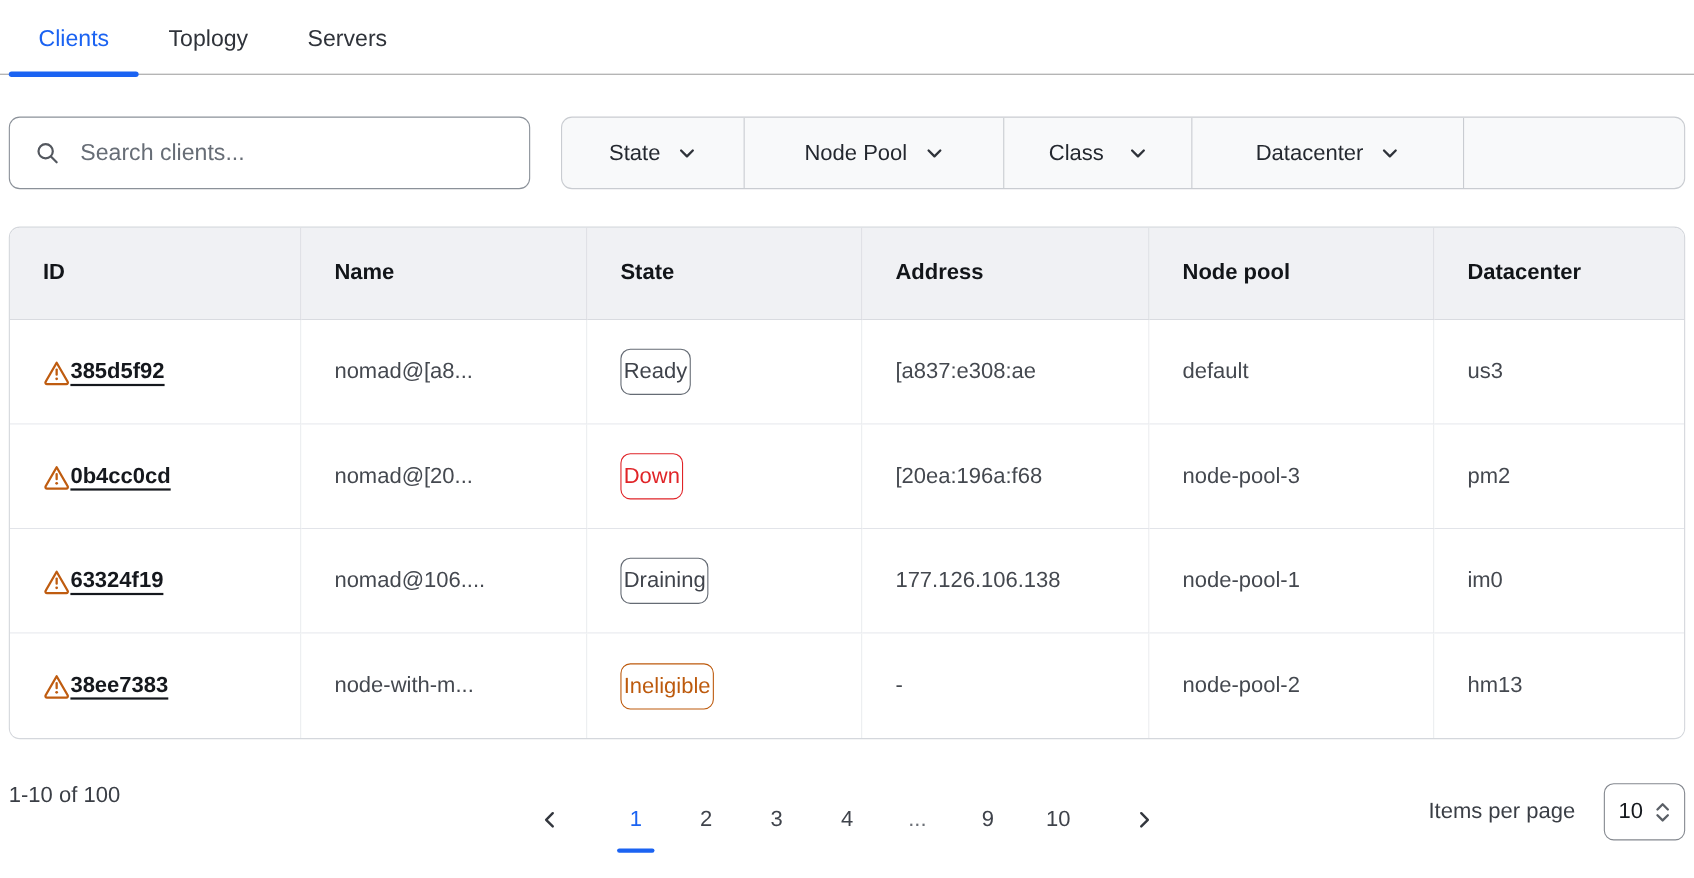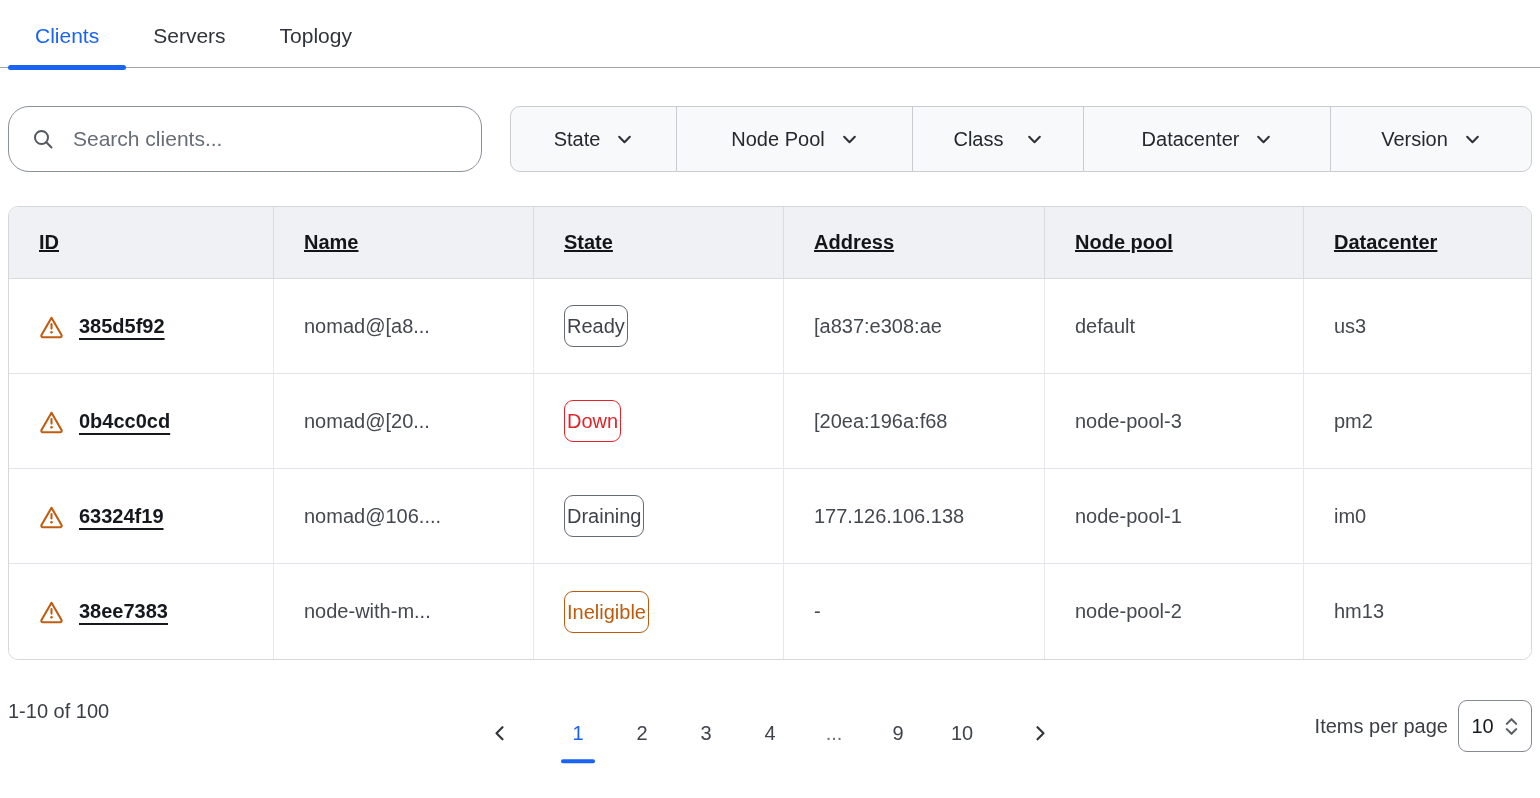--- a/index.html
+++ b/index.html
@@ -31,21 +31,21 @@
     border-radius: 4px;
   }
 
   
   .toolbar { display: flex; gap: 28px; margin: 38px 8px 0; height: 66px; }
   .search-box {
     flex: none; width: 474px;
     display: flex; align-items: center; gap: 16px;
     padding: 0 22px;
     border: 1.5px solid #8b9199;
-    border-radius: 21px;
+    border-radius: 10px;
     background: #fff;
   }
   .search-box input {
     flex: 1; border: none; outline: none;
     font-family: inherit; font-size: 21px; color: #15181d;
     background: transparent;
   }
   .search-box input::placeholder { color: #676d76; }
 
   .filter-group {
@@ -79,42 +79,41 @@
     background: #fff;
   }
   table { width: 100%; border-collapse: separate; border-spacing: 0; table-layout: fixed; }
   col.c-id { width: 265px; }
   col.c-name { width: 260px; }
   col.c-state { width: 250px; }
   col.c-addr { width: 261px; }
   col.c-pool { width: 259px; }
   thead th {
     background: #f0f1f4;
-    height: 72px;
+    height: 84px;
     text-align: left;
     padding: 0 10px 0 30px;
     font-size: 20px; font-weight: 700; color: #121519;
     border-bottom: 1px solid #d9dbe0;
     border-right: 1px solid #d9dbe0;
-    text-decoration: underline;
   }
   thead th:last-child { border-right: none; }
   tbody td {
     height: 95px;
     padding: 0 10px 0 30px;
     font-size: 20px; color: #44484f;
     border-right: 1px solid #e6e8ec;
     border-bottom: 1px solid #e2e4e9;
     background: #fff;
     white-space: nowrap; overflow: hidden;
   }
   tbody td:last-child { border-right: none; }
   tbody tr:last-child td { border-bottom: none; }
 
-  .id-cell { display: flex; align-items: center; gap: 15px; }
+  .id-cell { display: flex; align-items: center; }
   .id-link {
     font-weight: 600; color: #15181d;
     text-decoration: underline;
     text-underline-offset: 5px;
     text-decoration-thickness: 1.5px;
     cursor: pointer;
   }
 
   .badge {
     display: inline-block;
@@ -158,39 +157,39 @@
     background: #1b63f2;
   }
   .page-ellipsis { min-width: 34px; text-align: center; font-size: 20px; color: #6c7077; }
   .nav-btn {
     display: flex; align-items: center; justify-content: center;
     width: 34px; height: 34px; cursor: pointer;
   }
   .nav-btn.prev { margin-right: 14px; }
   .nav-btn.next { margin-left: 14px; }
 
-  .per-page { display: flex; align-items: center; gap: 10px; }
+  .per-page { display: flex; align-items: center; gap: 26px; }
   .per-page-label { font-size: 20px; color: #3a3e45; }
   .per-page-select {
     width: 74px; height: 52px;
     border: 1.5px solid #84888f;
     border-radius: 9px;
     display: flex; align-items: center; justify-content: center; gap: 10px;
     font-size: 20px; color: #15181d;
     cursor: pointer;
     background: #fff;
   }
 </style>
 </head>
 <body>
 
 <div class="tabs-bar">
   <div class="tab active">Clients</div>
+  <div class="tab">Toplogy</div>
   <div class="tab">Servers</div>
-  <div class="tab">Toplogy</div>
 </div>
 
 <div class="toolbar">
   <div class="search-box">
     <svg width="24" height="24" viewBox="0 0 24 24" fill="none" stroke="#53575e" stroke-width="2" stroke-linecap="round">
       <circle cx="10.5" cy="10.5" r="6.5"></circle>
       <line x1="15.3" y1="15.3" x2="20.5" y2="20.5"></line>
     </svg>
     <input type="text" placeholder="Search clients..." style="">
   </div>
@@ -209,26 +208,20 @@
       </svg>
     </div>
     <div class="filter-item">
       <span>Class</span>
       <svg width="17" height="17" viewBox="0 0 16 16" fill="none" stroke="#2f333a" stroke-width="2" stroke-linecap="round" stroke-linejoin="round">
         <polyline points="3,5.5 8,10.5 13,5.5"></polyline>
       </svg>
     </div>
     <div class="filter-item">
       <span>Datacenter</span>
-      <svg width="17" height="17" viewBox="0 0 16 16" fill="none" stroke="#2f333a" stroke-width="2" stroke-linecap="round" stroke-linejoin="round">
-        <polyline points="3,5.5 8,10.5 13,5.5"></polyline>
-      </svg>
-    </div>
-    <div class="filter-item">
-      <span>Version</span>
       <svg width="17" height="17" viewBox="0 0 16 16" fill="none" stroke="#2f333a" stroke-width="2" stroke-linecap="round" stroke-linejoin="round">
         <polyline points="3,5.5 8,10.5 13,5.5"></polyline>
       </svg>
     </div>
   </div>
 </div>
 
 <div class="table-wrap">
   <table>
     <colgroup>

